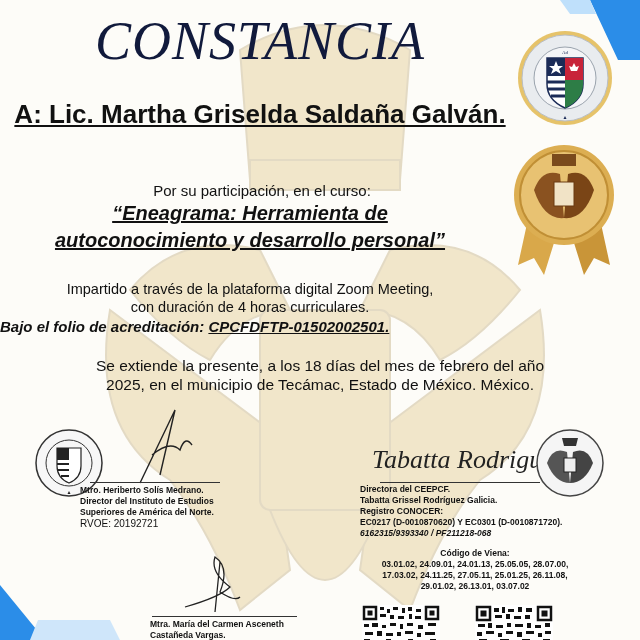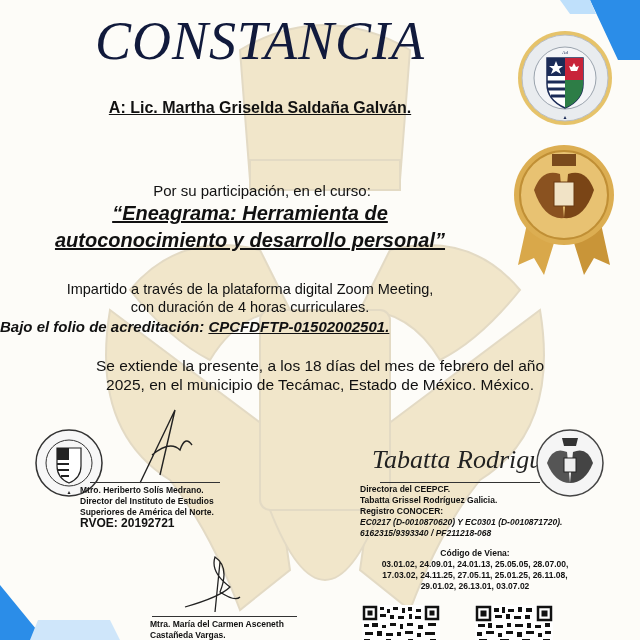--- a/index.html
+++ b/index.html
@@ -2,36 +2,36 @@
 <html><head>
 <meta charset="utf-8">
 <style>
   html, body { margin: 0; padding: 0; }
   body { width: 640px; height: 640px; position: relative; overflow: hidden; background: #fdfcf8; font-family: "Liberation Sans", sans-serif; color: #111; }
   .abs { position: absolute; }
   .watermark { left: 90px; top: 10px; width: 470px; height: 630px; opacity: 0.22; }
   .blue-top { right: 0; top: 0; width: 80px; height: 60px; }
   .blue-bottom { left: 0; bottom: 0; width: 120px; height: 75px; }
   .title { left: 0; width: 520px; top: 10px; text-align: center; font-family: "Liberation Serif", serif; font-size: 54px; color: #111a3c; letter-spacing: 1px; font-style: italic; }
-  .recipient { left: 0; width: 520px; top: 99px; text-align: center; font-size: 16px; font-weight: bold; text-decoration: underline; }
+  .recipient { left: 0; width: 520px; top: 99px; text-align: center; font-size: 26px; font-weight: bold; text-decoration: underline; }
   .seal-top { left: 517px; top: 30px; width: 96px; height: 96px; }
   .medal { left: 512px; top: 140px; width: 104px; height: 140px; }
   .intro { left: 12px; width: 500px; top: 182px; text-align: center; font-size: 15px; }
   .course { left: 0; width: 500px; top: 200px; text-align: center; font-size: 20px; font-weight: bold; font-style: italic; line-height: 27px; }
   .course span { text-decoration: underline; }
   .delivery { left: 0; width: 500px; top: 280px; text-align: center; font-size: 14.5px; line-height: 18px; }
   .folio { left: 0; width: 500px; top: 318px; font-size: 15px; font-weight: bold; font-style: italic; }
   .folio .code { text-decoration: underline; }
   .issue { left: 40px; width: 560px; top: 356px; text-align: center; font-size: 15.5px; line-height: 19px; }
   .sig-line { height: 1px; background: #333; }
   .sig-small { font-size: 8.5px; font-weight: bold; text-align: left; line-height: 11px; }
   .seal-left { left: 34px; top: 428px; width: 70px; height: 70px; }
   .seal-right { left: 535px; top: 428px; width: 70px; height: 70px; }
   .sig1-text { left: 80px; width: 165px; top: 485px; }
-  .sig1-rvoe { font-size: 12px; font-weight: bold; }
+  .sig1-rvoe { font-size: 10px; font-weight: normal; }
   .sig2-name-script { left: 372px; top: 445px; font-family: "Liberation Serif", serif; font-style: italic; font-size: 26px; color: #222; }
   .sig2-text { left: 360px; width: 235px; top: 484px; }
   .viena { left: 340px; width: 270px; top: 548px; font-size: 8.5px; font-weight: bold; text-align: center; line-height: 11px; }
   .sig3-text { left: 150px; width: 145px; top: 619px; }
   .qr { top: 605px; width: 78px; height: 40px; }
 </style>
 </head>
 <body>
 
 <svg class="abs blue-top" viewBox="0 0 80 60">
@@ -136,21 +136,21 @@
   <circle cx="35" cy="35" r="33" fill="#f5f5f5" stroke="#444" stroke-width="1.5"></circle>
   <path d="M27 10 L43 10 L41 18 L29 18 Z" fill="#333"></path>
   <path d="M12 35 Q18 18 32 24 L35 55 Q20 55 12 35Z" fill="#555"></path>
   <path d="M58 35 Q52 18 38 24 L35 55 Q50 55 58 35Z" fill="#444"></path>
   <rect x="29" y="30" width="12" height="14" fill="#eee" stroke="#222"></rect>
 </svg>
 <div class="abs sig-small sig2-text">
   <div>Directora del CEEPCF.</div>
   <div>Tabatta Grissel Rodríguez  Galicia.</div>
   <div>Registro CONOCER:</div>
-  <div style="font-style:italic;">EC0217 (D-0010870620) Y EC0301 (D-0010871720).</div>
+  <div style="">EC0217 (D-0010870620) Y EC0301 (D-0010871720).</div>
   <div style="font-style:italic;">6162315/9393340 / PF211218-068</div>
 </div>
 
 <div class="abs viena">
   <div>Código de Viena:</div>
   <div>03.01.02, 24.09.01, 24.01.13, 25.05.05, 28.07.00,</div>
   <div>17.03.02, 24.11.25, 27.05.11, 25.01.25, 26.11.08,</div>
   <div>29.01.02, 26.13.01, 03.07.02</div>
 </div>
 

